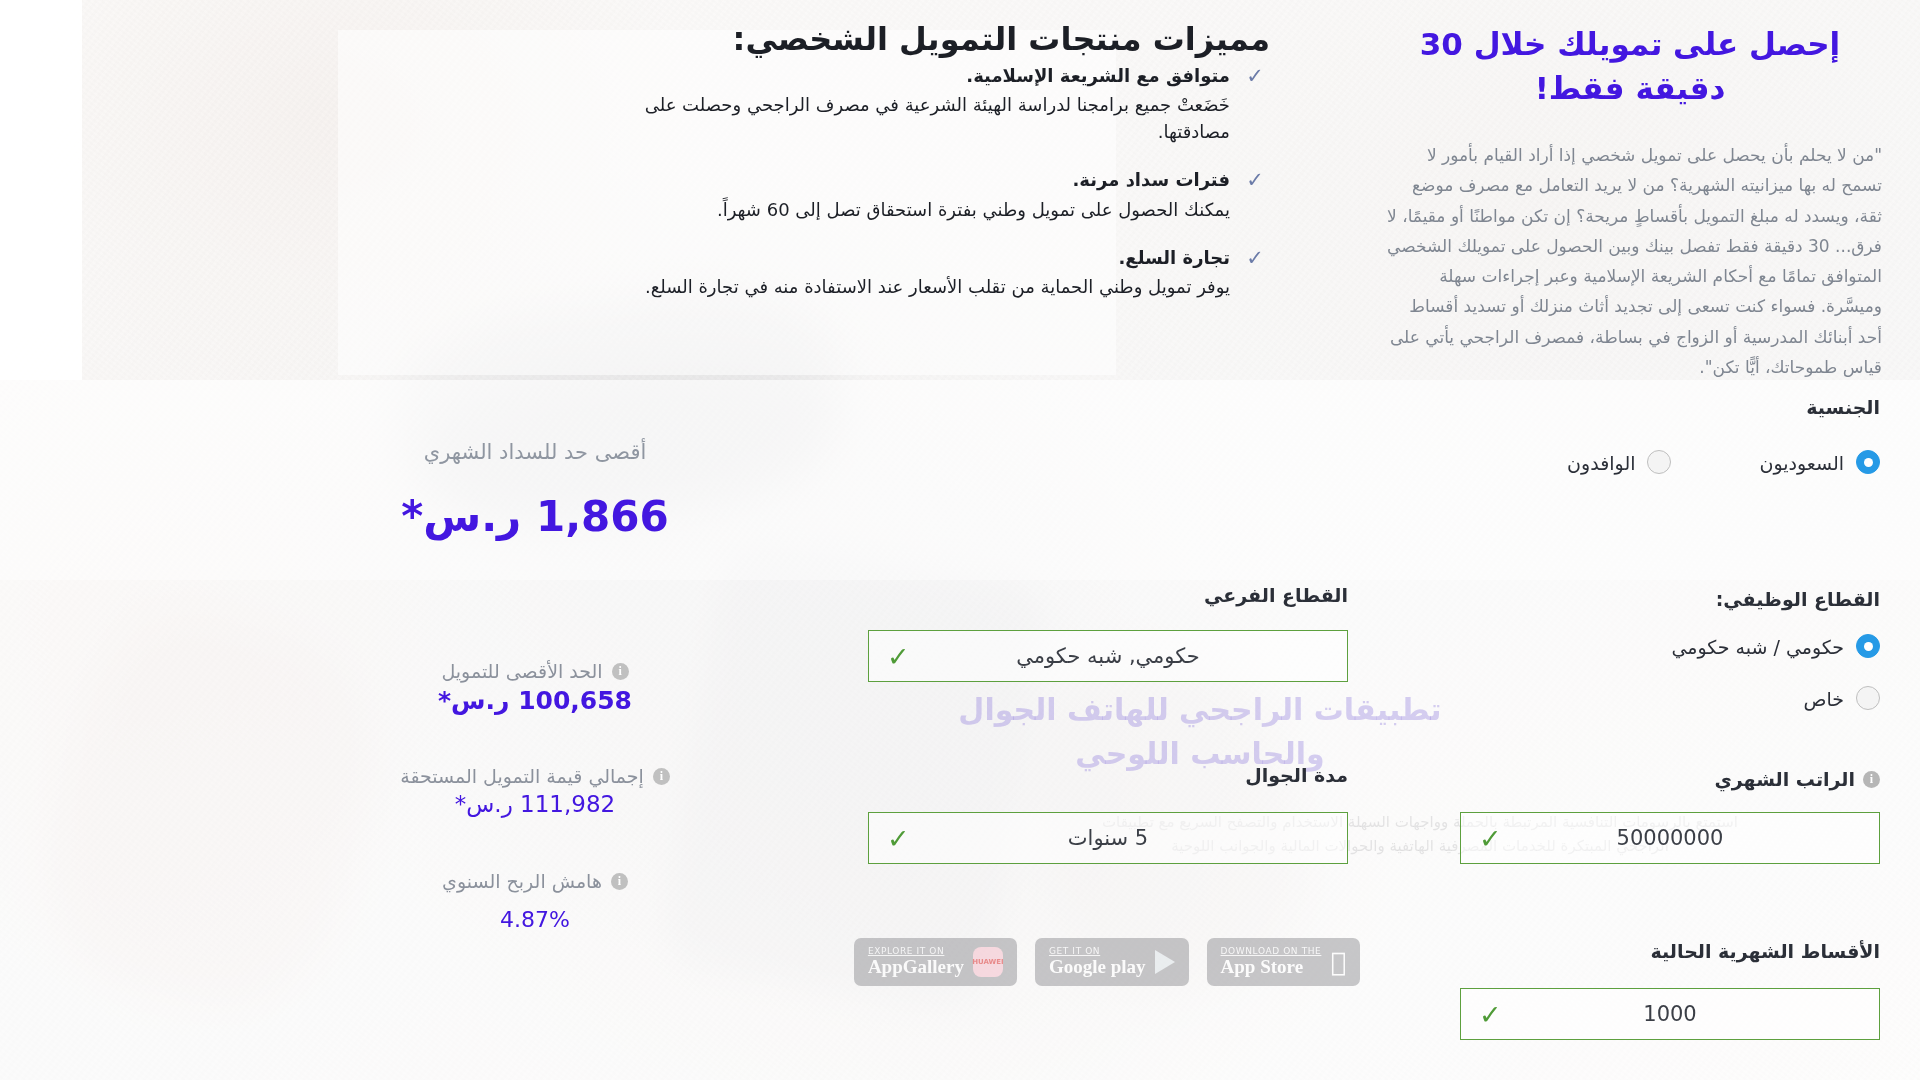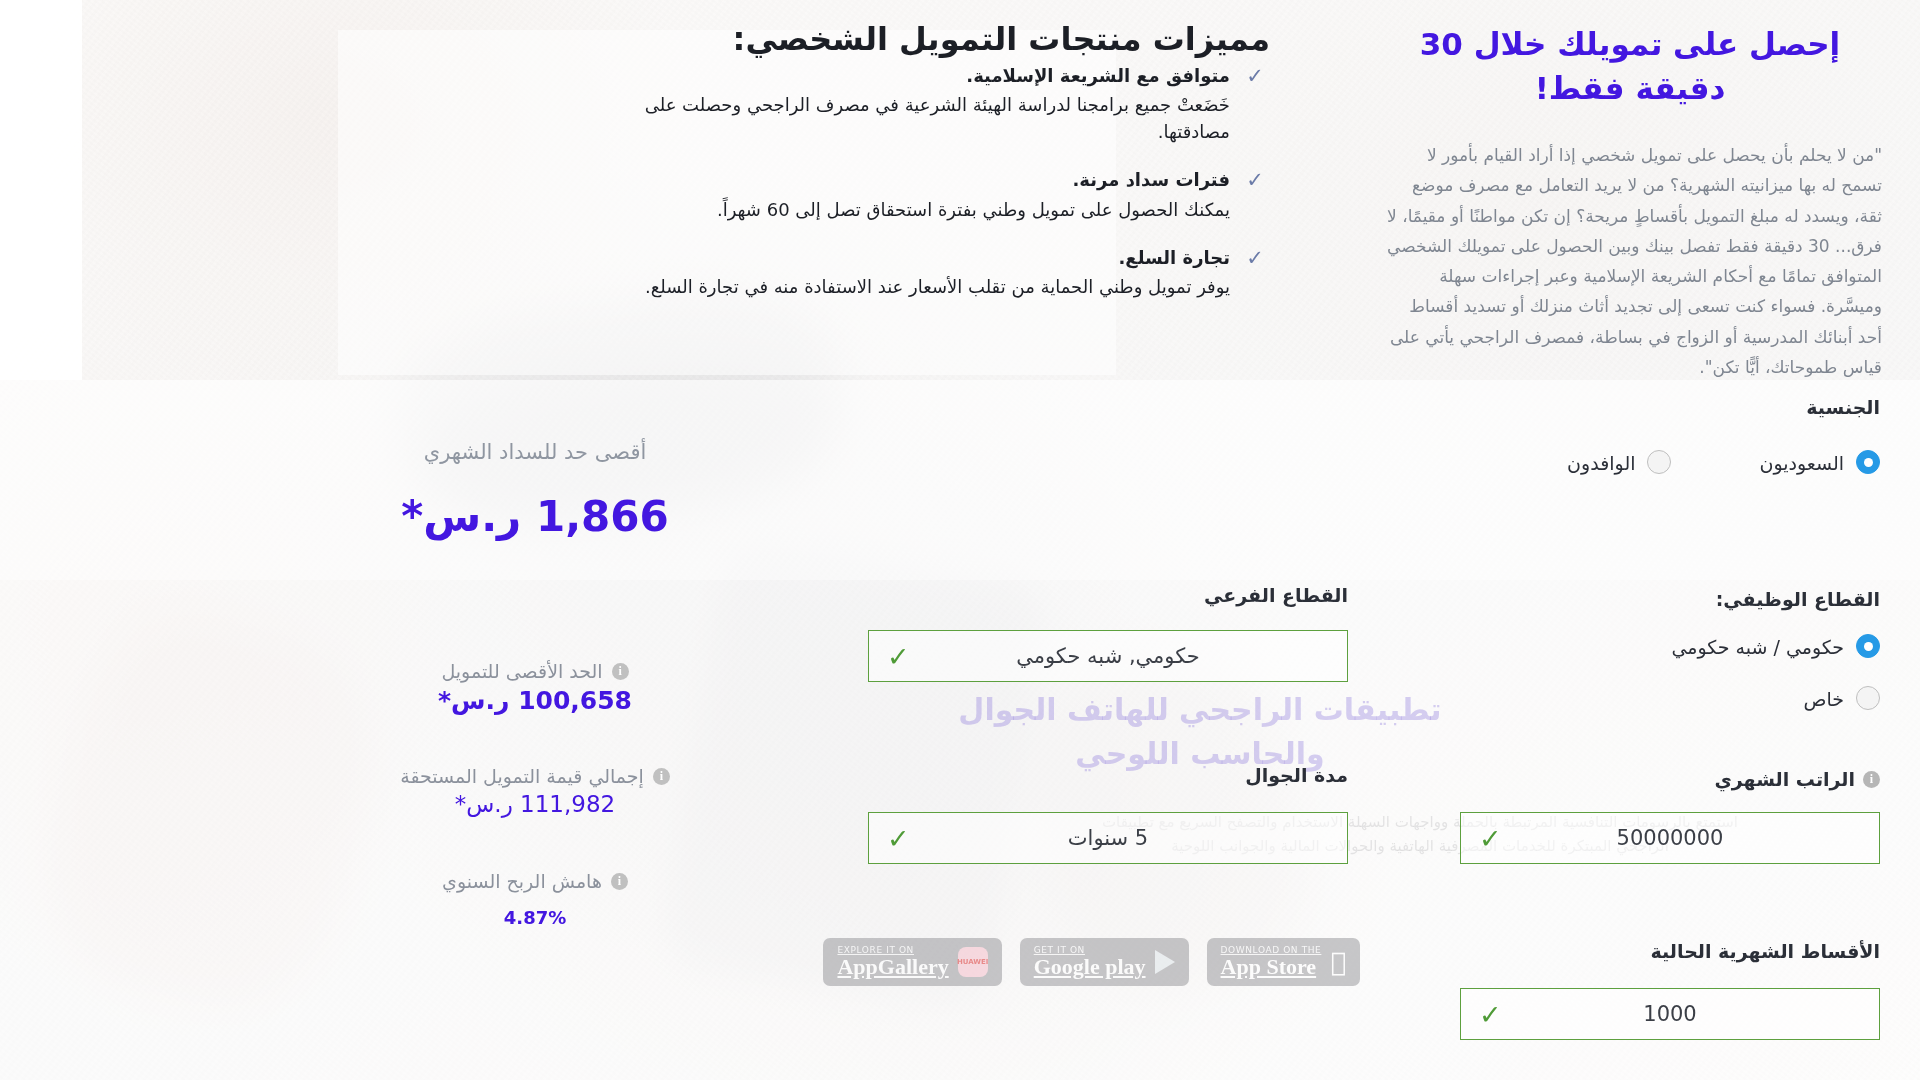--- a/index.html
+++ b/index.html
@@ -285,21 +285,21 @@
     gap: 9px;
   }
   .result-label .info-icon { background: #c0c0c0; }
   .result-value {
     font-size: 25px;
     color: #4317e0;
     font-weight: 700;
     margin-top: 4px;
   }
   .result-value.small { font-size: 23px; font-weight: 400; }
-  .result-value.pct   { font-size: 18px; font-weight: 700; margin-top: 15px; }
+  .result-value.pct   { font-size: 22px; font-weight: 400; margin-top: 15px; }
 
   #res-1 { top: 660px; }
   #res-2 { top: 765px; }
   #res-3 { top: 870px; }
 
   
   #features {
     position: absolute;
     right: 650px;
     top: 18px;
@@ -367,25 +367,24 @@
   }
   .badge .bsub {
     font-size: 9px;
     letter-spacing: .6px;
     text-transform: uppercase;
     line-height: 1.1;
     opacity: .9;
     text-decoration: underline;
   }
   .badge .bmain {
-    font-size: 22px;
+    font-size: 19px;
     font-weight: 700;
     line-height: 1.05;
     font-family: "Liberation Serif", serif;
-    text-decoration: underline;
   }
   .badge .btxt { display: flex; flex-direction: column; align-items: flex-start; direction: ltr; }
   .badge .glyph { font-size: 26px; line-height: 1; }
   .badge-huawei .mark {
     width: 30px; height: 30px; border-radius: 8px;
     background: #f6c1cd;
     display: flex; align-items: center; justify-content: center;
     font-size: 7px; color: #d33; font-weight: 700;
   }
   .badge-google .play {

